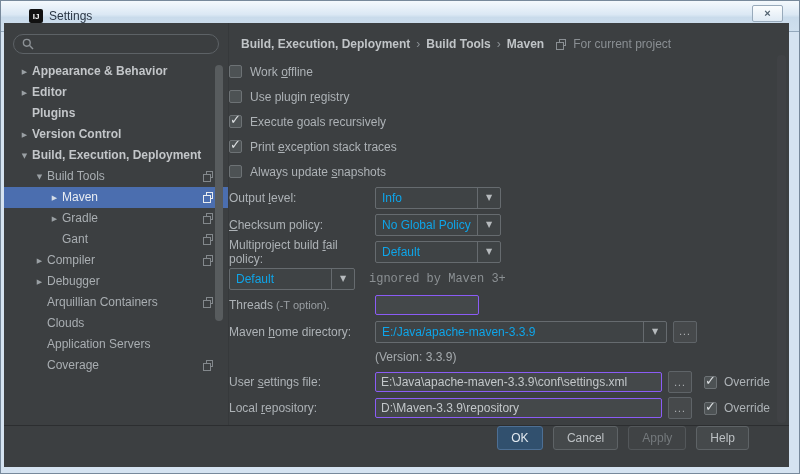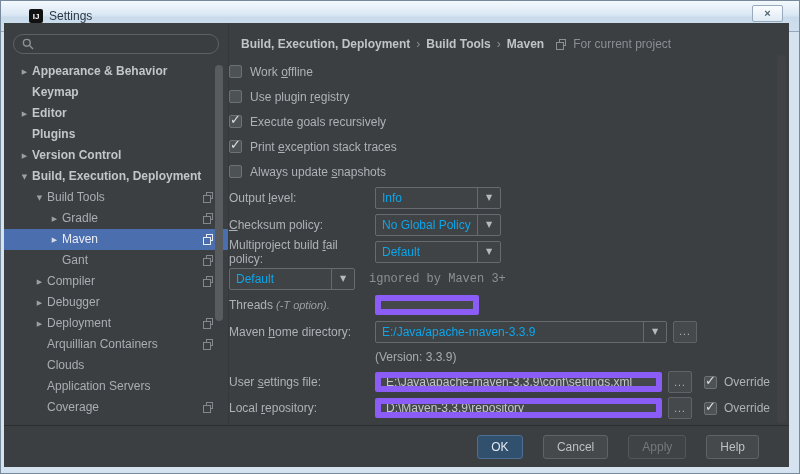--- a/index.html
+++ b/index.html
@@ -52,34 +52,34 @@
   .frow{display:flex;align-items:center;}
   .selrow{height:27px;} .thrrow{height:26px;} .mhrow{height:27px;} .pathrow{height:26px;}
   .flabel{width:146px;flex:none;color:#adb2b6;}
   .combo{height:22px;border:1px solid #666b6f;border-radius:2px;display:flex;align-items:center;background:#3f4345;box-sizing:border-box;}
   .combo .val{flex:1;padding:0 6px;color:#0ea5e9;white-space:nowrap;overflow:hidden;}
   .combo .arrowbox{width:22px;align-self:stretch;border-left:1px solid #666b6f;display:flex;align-items:center;justify-content:center;
     font-size:8px;color:#b6babd;font-family:"DejaVu Sans",sans-serif;flex:none;}
   .combo.small{width:126px;}
   .combo.wide{width:292px;}
   .note{margin-left:14px;color:#8b9093;font-family:Liberation Mono, monospace;}
-  .hint{font-style:italic;font-size:11px;color:#9a9fa3;margin-left:3px;}
-  input.tf{height:20px;background:#44484a;border:6px solid #8b5cf6;border-radius:2px;color:#c3c7ca;
+  .hint{font-size:11px;color:#9a9fa3;margin-left:3px;}
+  input.tf{height:20px;background:#44484a;border:1px solid #8b5cf6;border-radius:2px;color:#c3c7ca;
     font-size:12px;padding:0 5px;box-sizing:border-box;outline:none;font-family:inherit;}
   .tf.threads{width:104px;}
   .tf.path{width:287px;}
   .browse{width:22px;height:20px;margin-left:6px;background:#46494b;border:1px solid #5f6468;border-radius:2px;
     color:#b6babd;font-size:10px;display:flex;align-items:center;justify-content:center;letter-spacing:1px;flex:none;}
   .versionrow{height:24px;display:flex;align-items:center;padding-left:146px;color:#a6abae;}
   .ovr{display:flex;align-items:center;margin-left:12px;}
   .ovr .olabel{margin-left:7px;color:#adb2b6;}
   .main-scroll{position:absolute;right:3px;top:32px;bottom:2px;width:9px;background:#434648;border-radius:4px;opacity:.55;}
   
-  .footer{height:41px;border-top:1px solid #2c2e30;display:flex;align-items:center;justify-content:flex-end;
-    padding-right:30px;gap:20px;flex:none;background:#3c3f41;}
+  .footer{height:41px;border-top:1px solid #2c2e30;display:flex;justify-content:flex-end;
+    padding-right:40px;gap:10px;flex:none;background:#3c3f41;}
   .btn{height:24px;min-width:46px;padding:0 13px;border-radius:3px;background:#45494b;border:1px solid #5e6366;
     color:#bcc0c3;font-size:12px;display:flex;align-items:center;justify-content:center;box-sizing:border-box;}
   .btn.primary{background:#31506e;border-color:#4d6f94;color:#e2e9f0;}
   .btn.disabled{color:#74797c;background:#404345;border-color:#53575a;}
 </style>
 </head>
 <body>
 
 <div class="win">
 
@@ -95,32 +95,30 @@
       <div class="sidebar">
         <div class="search">
           <svg width="12" height="12" viewBox="0 0 12 12">
             <circle cx="4.8" cy="4.8" r="3.4" fill="none" stroke="#8d9296" stroke-width="1.4"></circle>
             <line x1="7.6" y1="7.6" x2="11" y2="11" stroke="#8d9296" stroke-width="1.4"></line>
           </svg>
           <input value="" style="">
         </div>
         <div class="tree">
           <div class="trow d0 b"><span class="arrow">▶</span><span>Appearance &amp; Behavior</span></div>
-          <div class="trow d0 b"><span class="arrow"></span><span>Keymap</span></div>
           <div class="trow d0 b"><span class="arrow">▶</span><span>Editor</span></div>
           <div class="trow d0 b"><span class="arrow"></span><span>Plugins</span></div>
           <div class="trow d0 b"><span class="arrow">▶</span><span>Version Control</span></div>
           <div class="trow d0 b"><span class="arrow">▼</span><span>Build, Execution, Deployment</span></div>
           <div class="trow d1"><span class="arrow">▼</span><span>Build Tools</span><span class="copy-ico"></span></div>
+          <div class="trow d2 sel"><span class="arrow">▶</span><span>Maven</span><span class="copy-ico"></span></div>
           <div class="trow d2"><span class="arrow">▶</span><span>Gradle</span><span class="copy-ico"></span></div>
-          <div class="trow d2 sel"><span class="arrow">▶</span><span>Maven</span><span class="copy-ico"></span></div>
           <div class="trow d2"><span class="arrow"></span><span>Gant</span><span class="copy-ico"></span></div>
           <div class="trow d1"><span class="arrow">▶</span><span>Compiler</span><span class="copy-ico"></span></div>
           <div class="trow d1"><span class="arrow">▶</span><span>Debugger</span></div>
-          <div class="trow d1"><span class="arrow">▶</span><span>Deployment</span><span class="copy-ico"></span></div>
           <div class="trow d1"><span class="arrow"></span><span>Arquillian Containers</span><span class="copy-ico"></span></div>
           <div class="trow d1"><span class="arrow"></span><span>Clouds</span></div>
           <div class="trow d1"><span class="arrow"></span><span>Application Servers</span></div>
           <div class="trow d1"><span class="arrow"></span><span>Coverage</span><span class="copy-ico"></span></div>
         </div>
         <div class="sb-scroll"></div>
       </div>
 
       <div class="main">
         <div class="bc">

